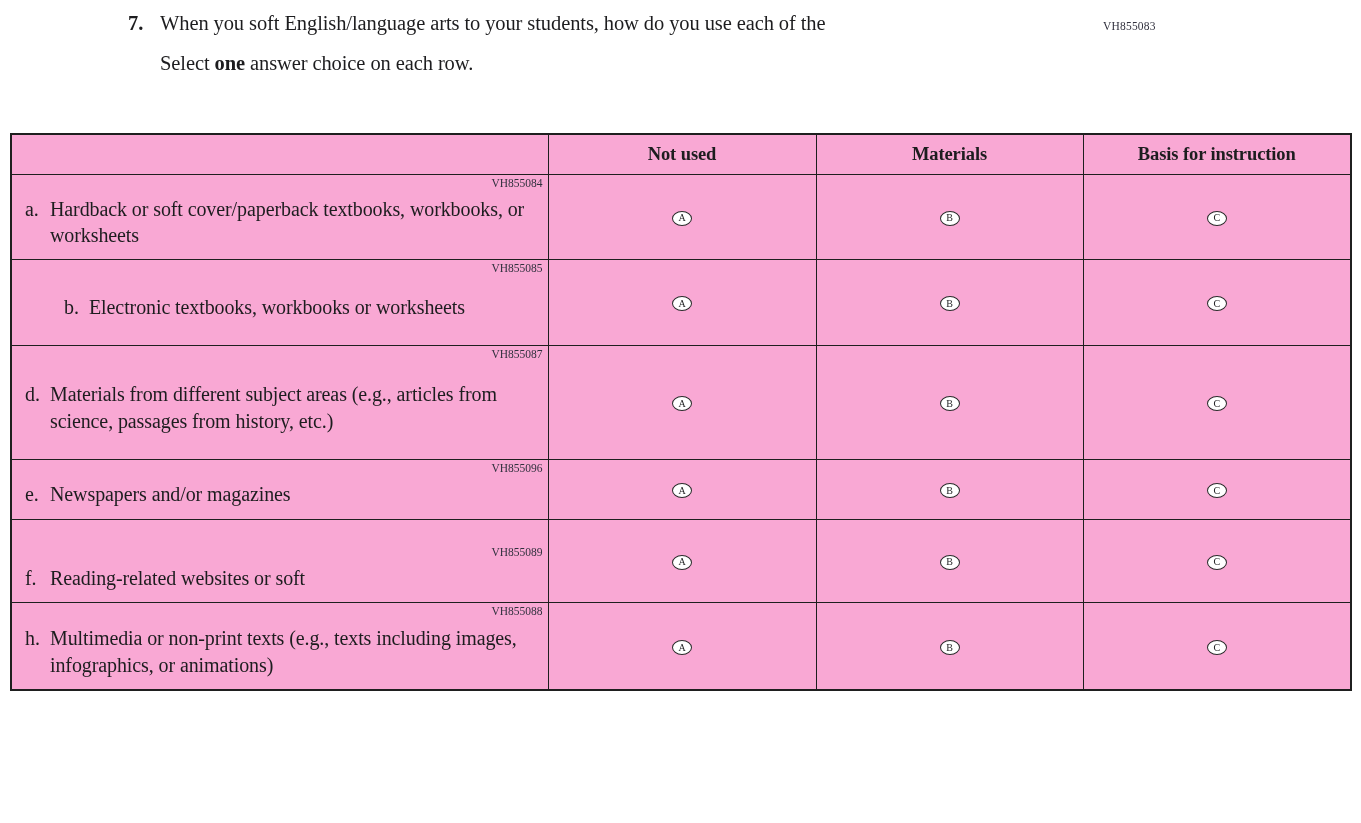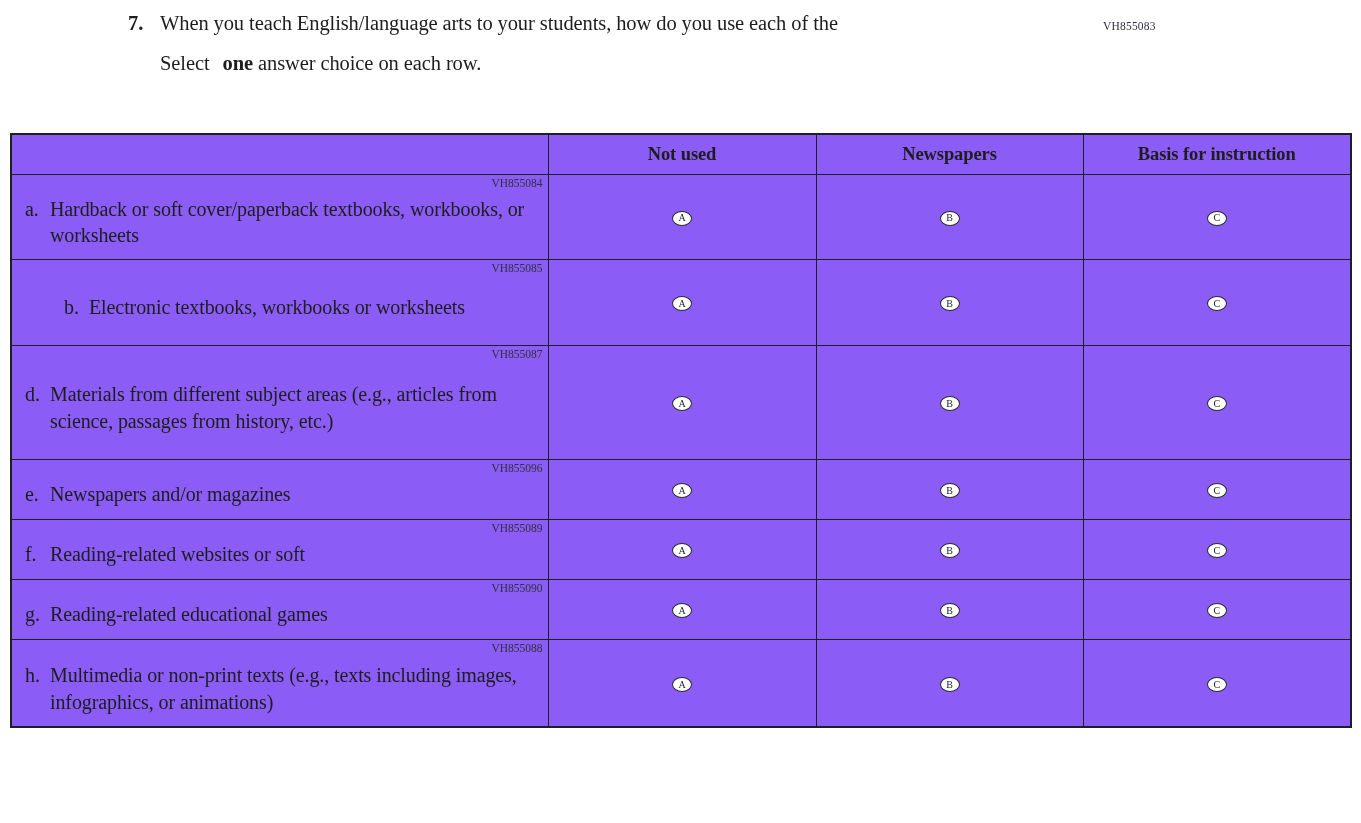--- a/index.html
+++ b/index.html
@@ -42,30 +42,30 @@
     letter-spacing: -0.1px;
   }
   .question-text .q-line { display: block; }
   .instruction {
     margin-top: 13px;
     margin-left: 32px;
     font-size: 20.5px;
     line-height: 26px;
     letter-spacing: -0.1px;
   }
-  .instruction .bold { font-weight: bold; margin-left: 8px; }
+  .instruction .bold { font-weight: bold; }
 
   
   table.resource-table {
     position: absolute;
     left: 10px; top: 133px;
     width: 1340px;
     border-collapse: collapse;
     table-layout: fixed;
-    background: #8b5cf6;
+    background: #f9a8d4;
   }
   table.resource-table, table.resource-table td, table.resource-table th {
     border: 1.6px solid #1f1f1f;
   }
   table.resource-table { border-width: 2px; }
   thead th {
     height: 40px;
     font-size: 18.5px;
     font-weight: bold;
     text-align: center;
@@ -132,40 +132,40 @@
 </style>
 </head>
 <body>
 
 <div class="page-code">VH855083</div>
 
 <div class="question-block">
   <div class="question-row">
     <div class="question-number">7.</div>
     <div class="question-text">
-      <span class="q-line">When you teach English/language arts to your students, how do you use each of the</span>
+      <span class="q-line">When you soft English/language arts to your students, how do you use each of the</span>
     </div>
   </div>
   <div class="instruction">
     <span>Select </span><span class="bold">one</span><span> answer choice on each row.</span>
   </div>
 </div>
 
 <table class="resource-table">
   <colgroup>
     <col style="width:537px">
     <col style="width:268px">
     <col style="width:267px">
     <col style="width:268px">
   </colgroup>
   <thead>
     <tr>
       <th></th>
       <th>Not used</th>
-      <th>Newspapers</th>
+      <th>Materials</th>
       <th>Basis for instruction</th>
     </tr>
   </thead>
   <tbody id="rows-body">
       <tr style="height: 85px;">
         <td class="label-cell">
           <div class="label-cell-inner" style="height: 83px;">
             <div class="cell-code">VH855084</div>
             <div class="cell-label-wrap">
               <div class="cell-label"><span class="row-letter">a.</span><span>Hardback or soft cover/paperback textbooks, workbooks, or worksheets</span></div>
@@ -210,37 +210,24 @@
               <div class="cell-label"><span class="row-letter">e.</span><span>Newspapers and/or magazines</span></div>
             </div>
           </div>
         </td>
         <td class="bubble-cell"><span class="bubble">A</span></td>
         <td class="bubble-cell"><span class="bubble">B</span></td>
         <td class="bubble-cell"><span class="bubble">C</span></td>
       </tr>
       <tr style="height: 60px;">
         <td class="label-cell">
-          <div class="label-cell-inner" style="height: 58px;">
+          <div class="label-cell-inner" style="height: 58px; margin-top: 24px;">
             <div class="cell-code">VH855089</div>
             <div class="cell-label-wrap">
               <div class="cell-label"><span class="row-letter">f.</span><span>Reading-related websites or soft</span></div>
-            </div>
-          </div>
-        </td>
-        <td class="bubble-cell"><span class="bubble">A</span></td>
-        <td class="bubble-cell"><span class="bubble">B</span></td>
-        <td class="bubble-cell"><span class="bubble">C</span></td>
-      </tr>
-      <tr style="height: 60px;">
-        <td class="label-cell">
-          <div class="label-cell-inner" style="height: 58px;">
-            <div class="cell-code">VH855090</div>
-            <div class="cell-label-wrap">
-              <div class="cell-label"><span class="row-letter">g.</span><span>Reading-related educational games</span></div>
             </div>
           </div>
         </td>
         <td class="bubble-cell"><span class="bubble">A</span></td>
         <td class="bubble-cell"><span class="bubble">B</span></td>
         <td class="bubble-cell"><span class="bubble">C</span></td>
       </tr>
       <tr style="height: 88px;">
         <td class="label-cell">
           <div class="label-cell-inner" style="height: 86px;">

